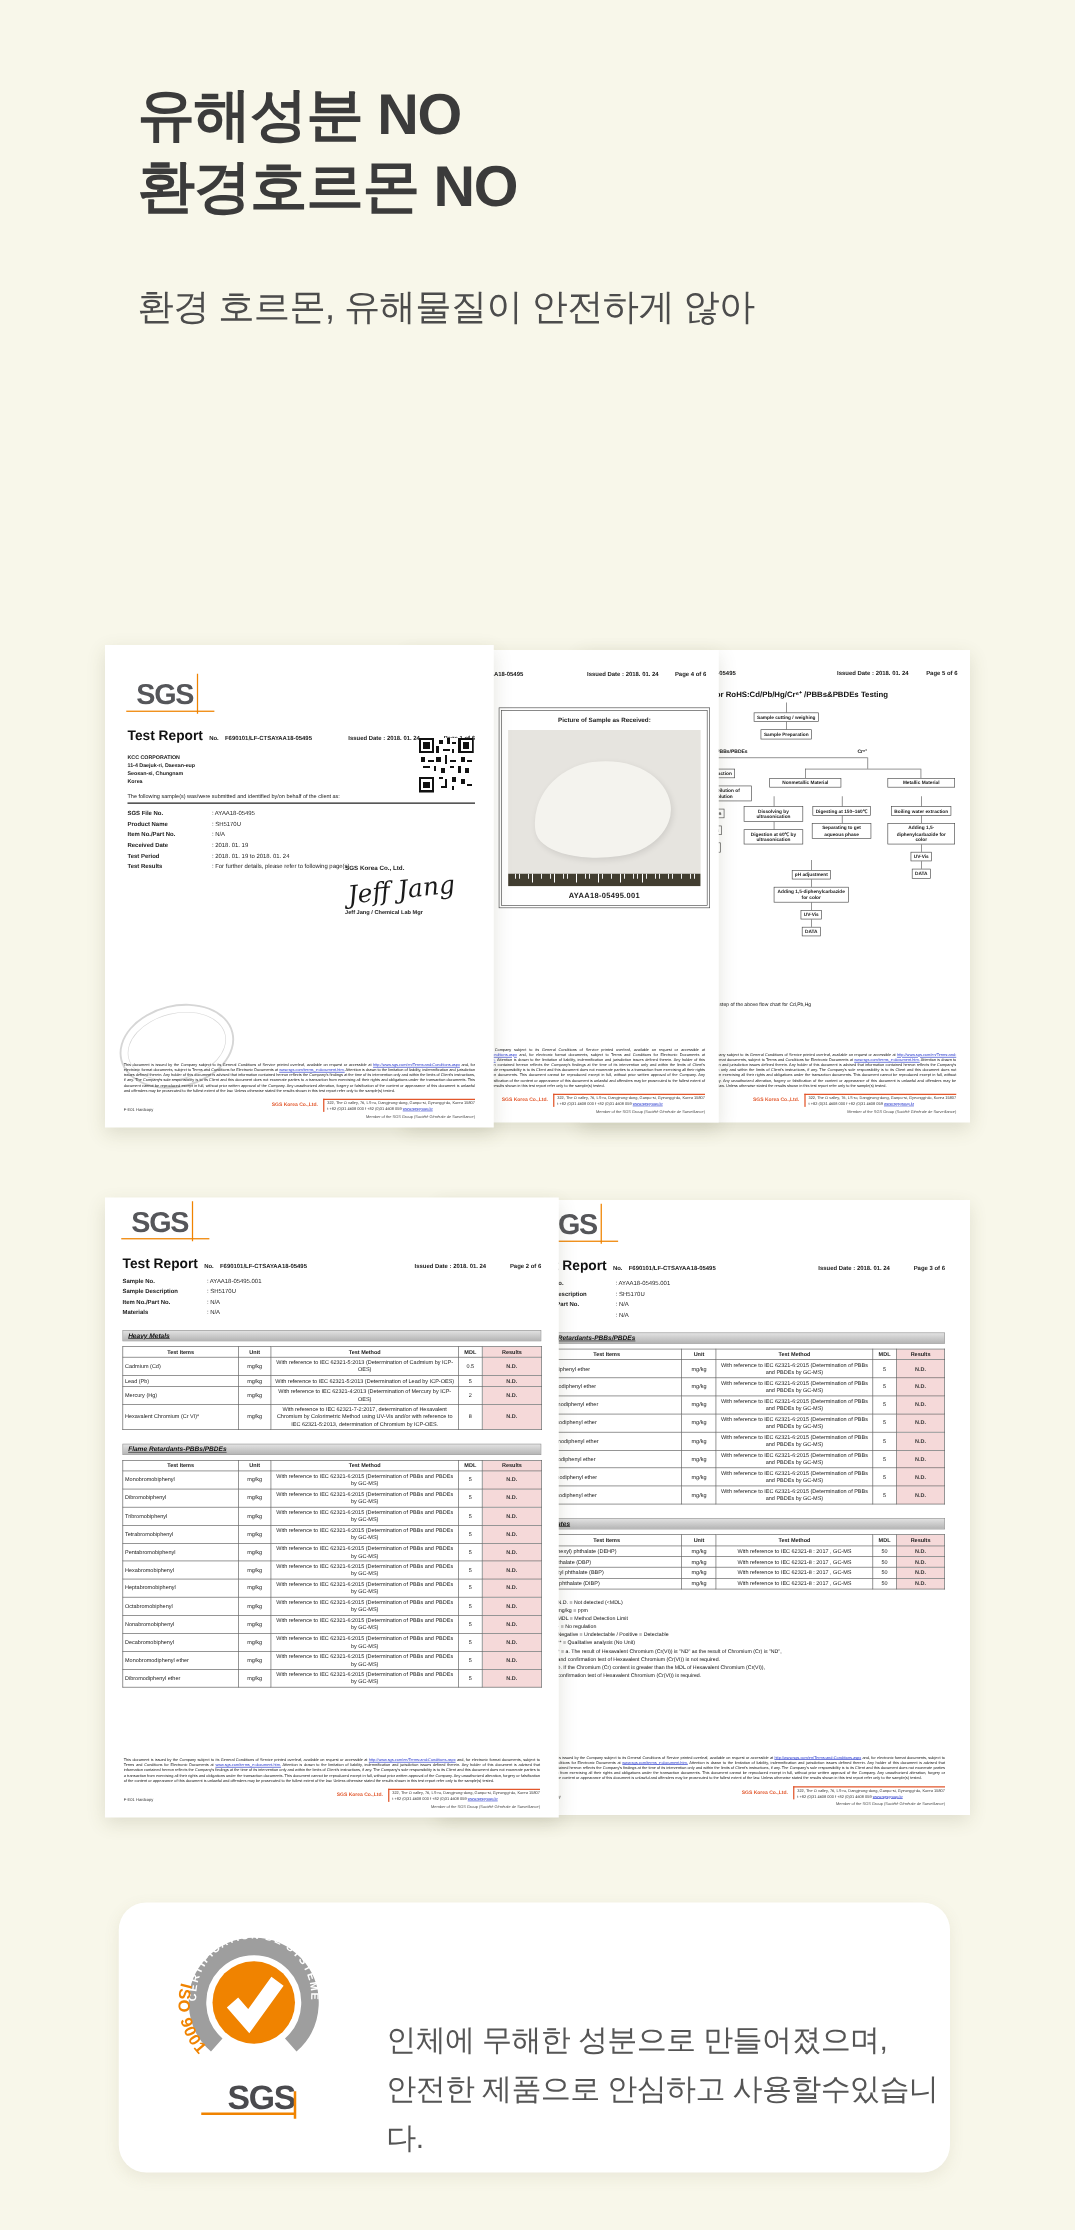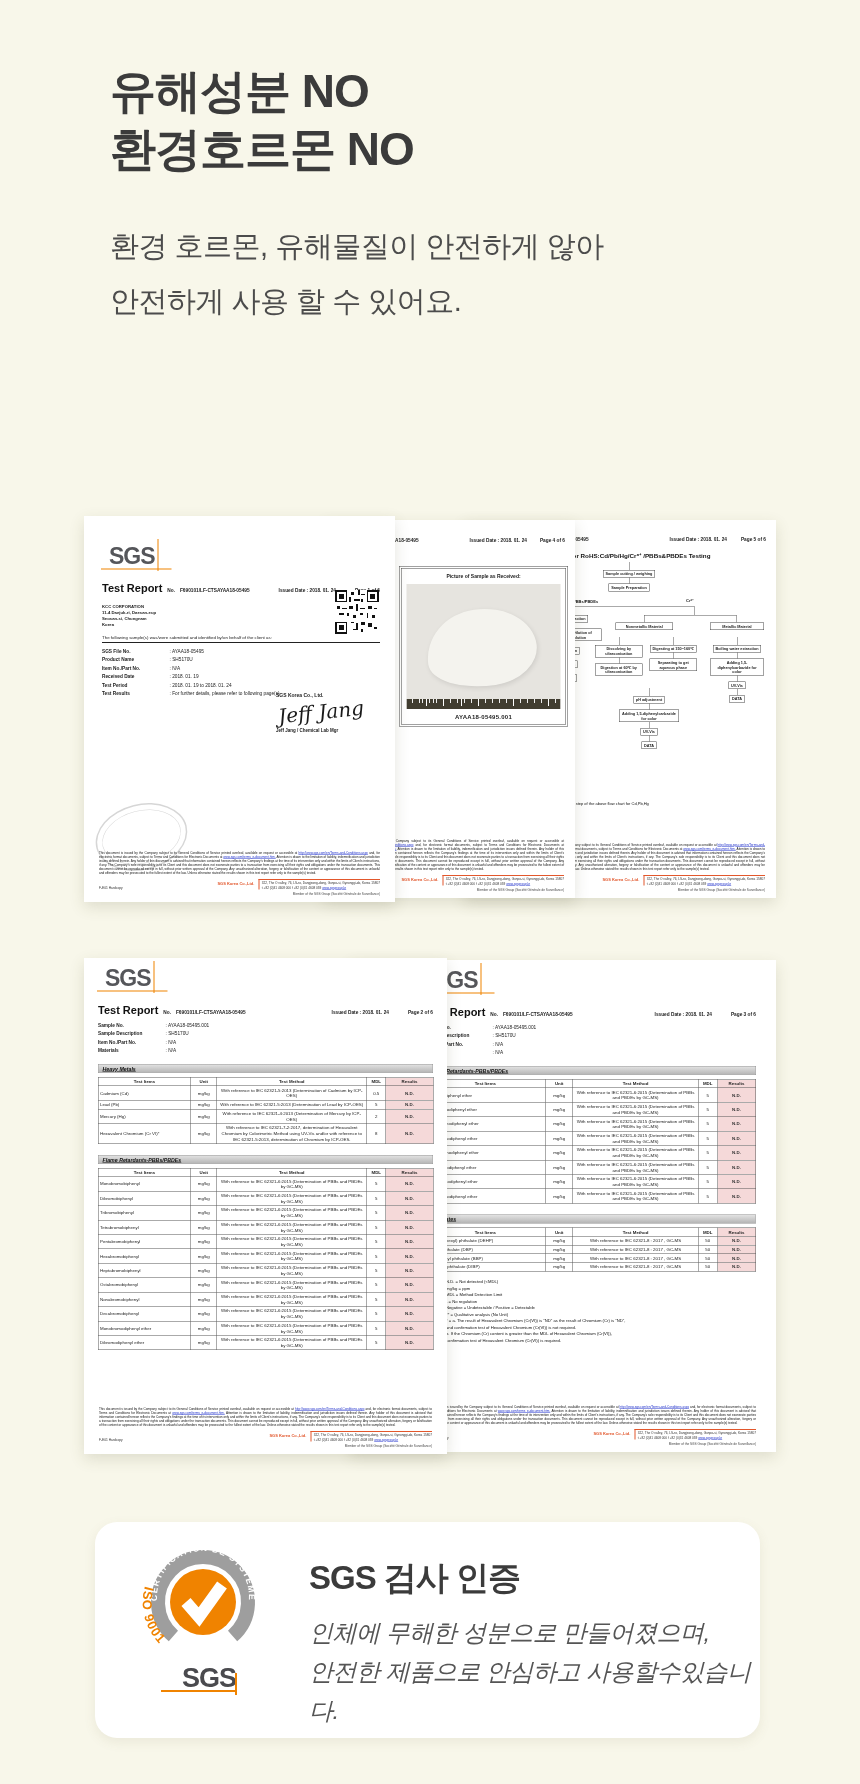--- a/index.html
+++ b/index.html
@@ -108,31 +108,30 @@
   .fline{position:absolute;height:1px;background:#555;}
   .vline{position:absolute;width:1px;background:#555;}
   .flabel{position:absolute;font-size:8px;font-weight:700;color:#111;background:transparent;}
   .ffoot{position:absolute;left:150px;top:562px;font-size:8px;color:#111;}
 
   
   .card{position:absolute;left:95px;top:1522px;width:665px;height:216px;background:#FFFFFF;
         border-radius:22px;box-shadow:0 4px 12px rgba(120,110,70,.10);}
   .badge{position:absolute;left:40px;top:14px;width:132px;height:160px;}
   .c-title{position:absolute;left:214px;top:34px;font-size:33px;font-weight:800;color:#3B3B3B;letter-spacing:-1px;}
-  .c-body{position:absolute;left:214px;top:92px;font-size:24px;line-height:1.62;color:#555;letter-spacing:-0.5px;font-style:italic;}
+  .c-body{position:absolute;left:214px;top:92px;font-size:24px;line-height:1.62;color:#555;letter-spacing:-0.5px;}
 </style>
 </head>
 <body>
 
 <section class="intro">
   <div class="title-line">유해성분 NO</div>
   <div class="title-line">환경호르몬 NO</div>
   <div class="body-text">
     <div>환경 호르몬, 유해물질이 안전하게 않아</div>
-    <div>안전하게 사용 할 수 있어요.</div>
   </div>
 </section>
 
 <div class="docs-top">
 
   <div class="doc" id="p5">
     <div class="inner">
       <div class="dh5">
         <span class="sp">F690101/LF-CTSAYAA18-05495</span>
         <span>Issued Date :  2018. 01. 24</span>
@@ -761,18 +760,17 @@
     <circle cx="68" cy="66" r="33" fill="#F08300"></circle>
     <path d="M 51 66 L 64 81 L 87 49" fill="none" stroke="#FFFFFF" stroke-width="12"></path>
     <path id="arcI" d="M 10 50 A 60 60 0 0 0 30 113" fill="none"></path>
     <text font-size="13" font-weight="bold" fill="#F08300" letter-spacing="1">
       <textPath href="#arcI">ISO 9001</textPath>
     </text>
     <text x="47" y="151" font-size="27" font-weight="800" fill="#4A4A4E" letter-spacing="-1">SGS</text>
     <line x1="26" y1="155" x2="101" y2="155" stroke="#F08300" stroke-width="2"></line>
     <line x1="101" y1="137" x2="101" y2="159" stroke="#F08300" stroke-width="2"></line>
   </svg>
-  <div class="c-title">SGS 검사 인증</div>
   <div class="c-body">
     <div>인체에 무해한 성분으로 만들어졌으며,</div>
     <div>안전한 제품으로 안심하고 사용할수있습니다.</div>
   </div>
 </div>
 
 </body></html>

